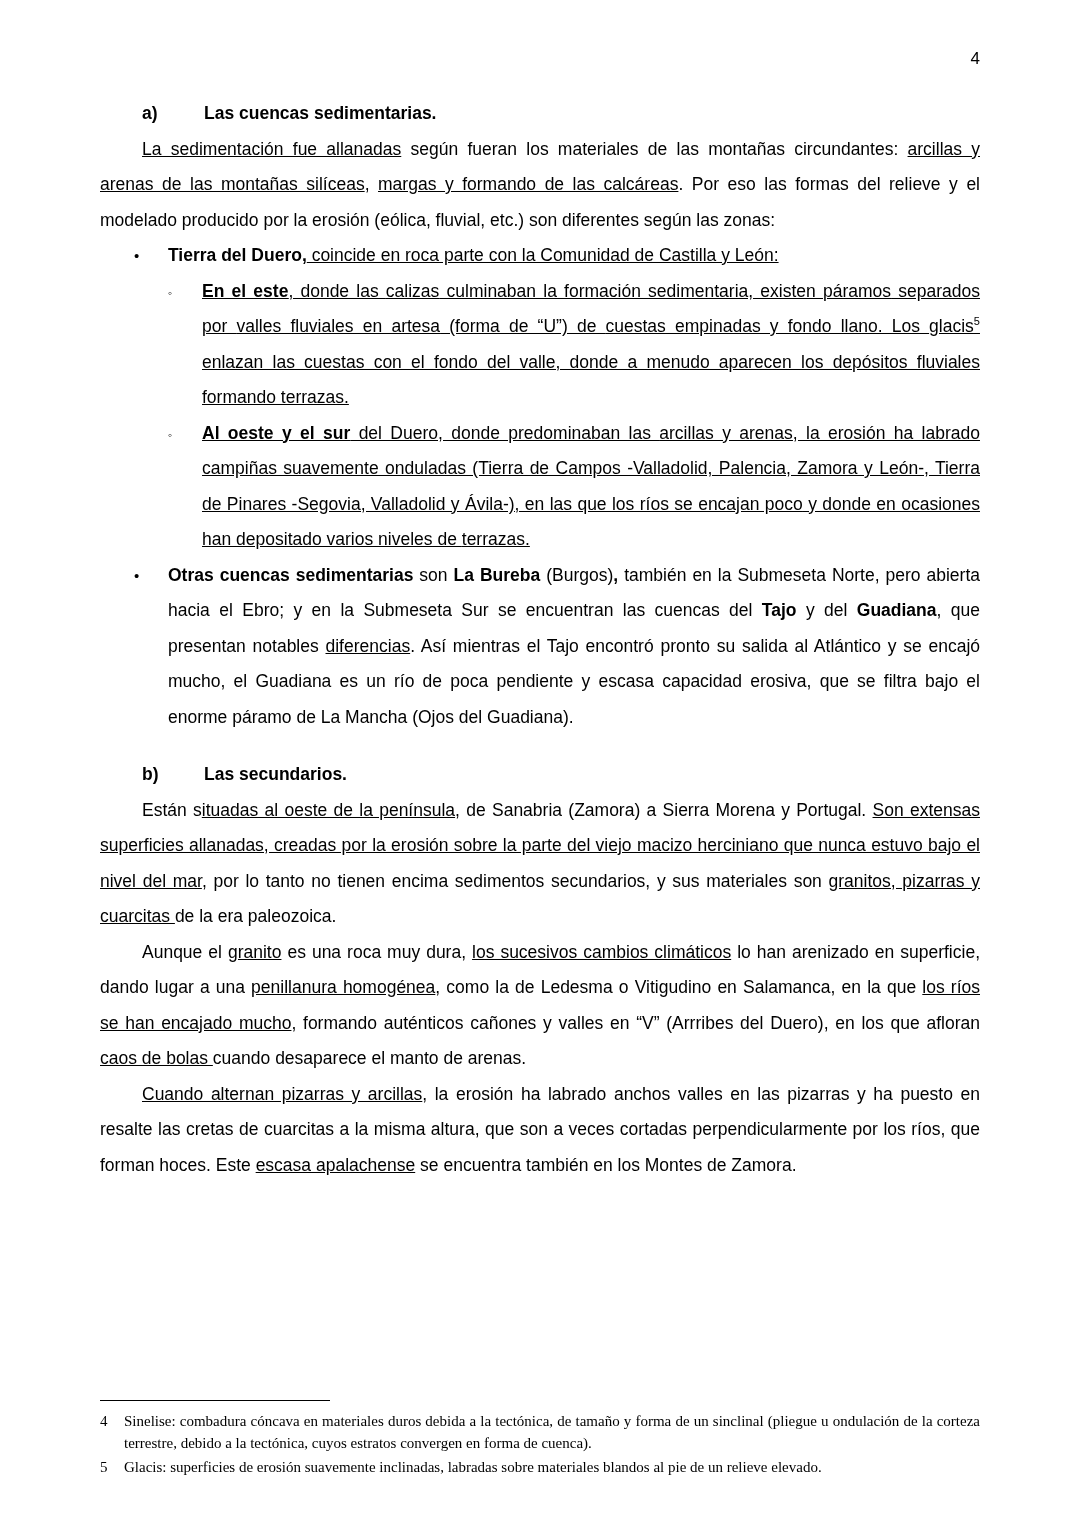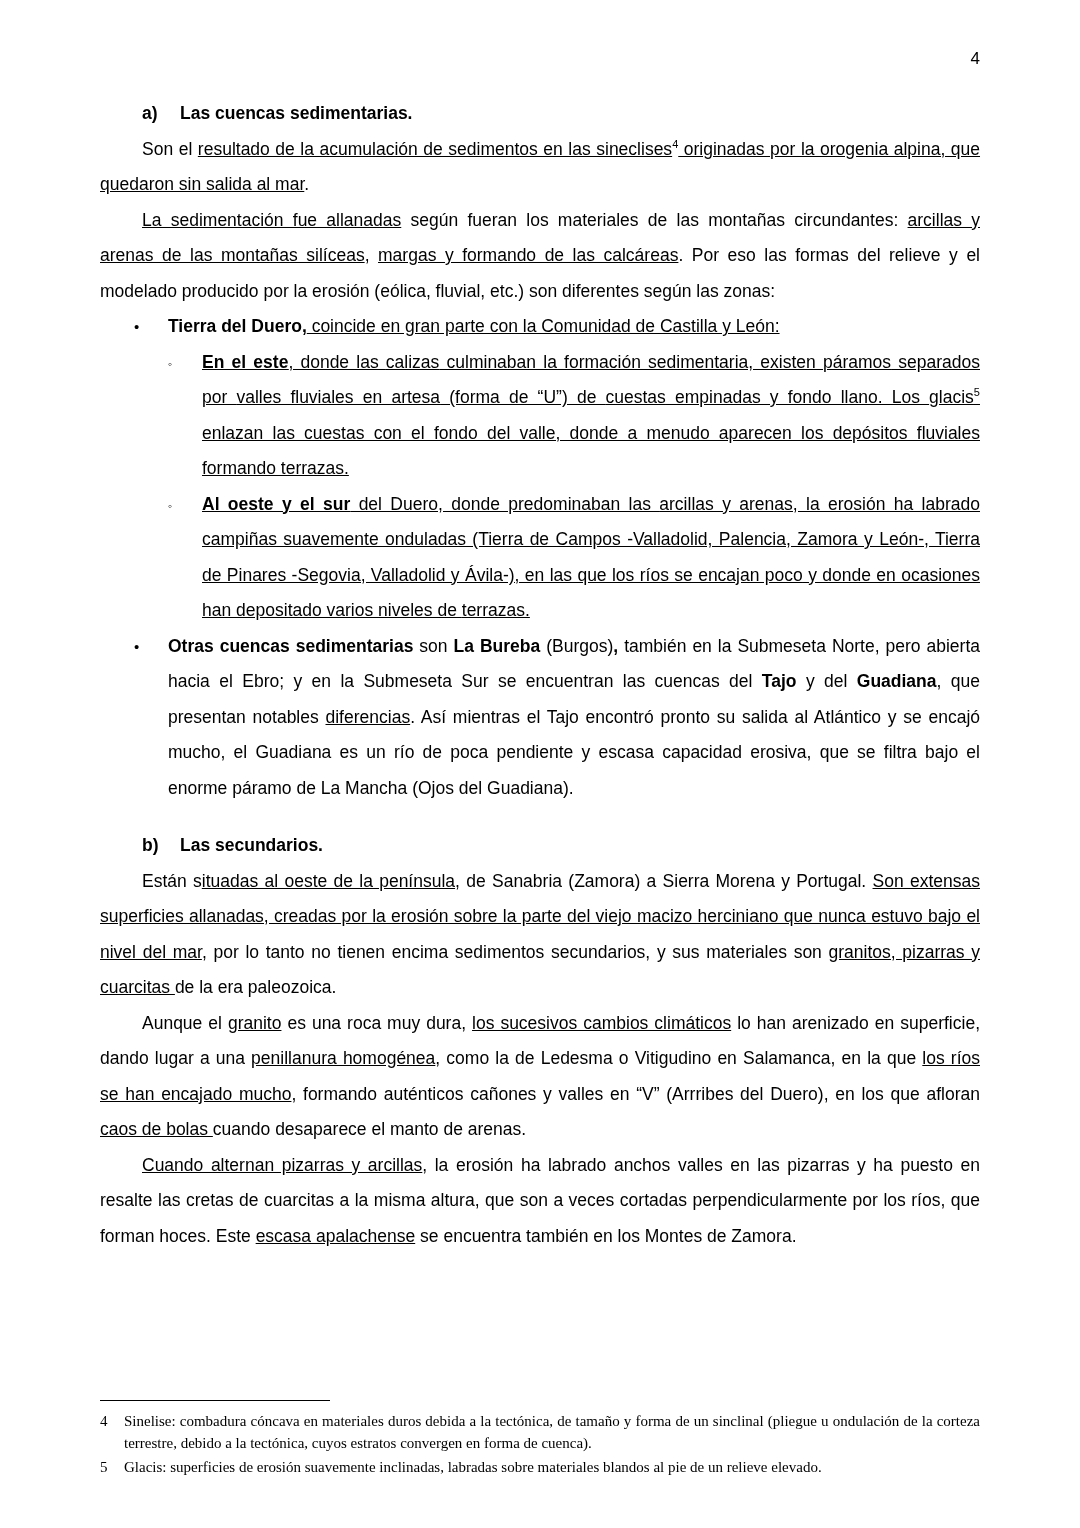--- a/index.html
+++ b/index.html
@@ -51,21 +51,21 @@
   .alpha-item {
     display: flex;
     align-items: baseline;
     font-weight: bold;
     margin-left: 42px;
   }
   .alpha-marker {
     width: 38px;
     flex: 0 0 38px;
   }
-  .alpha-text { flex: 1; }
+  .alpha-text { flex: 1; margin-left: 24px; }
 
   
   .bullet-item {
     display: flex;
     align-items: baseline;
     margin-left: 34px;
   }
   .bullet-marker {
     width: 34px;
     flex: 0 0 34px;
@@ -122,31 +122,28 @@
 
   <div class="page-number">4</div>
 
   <div class="body">
 
     <div class="alpha-item">
       <span class="alpha-marker">a)</span>
       <span class="alpha-text">Las cuencas sedimentarias.</span>
     </div>
 
-    <p class="indent">
-      <span>Son el </span><u>resultado de la acumulación de sedimentos en las sineclises</u><sup>4</sup><u> originadas por la orogenia alpina, que quedaron sin salida al mar</u><span>.</span>
-    </p>
 
     <p class="indent">
       <u>La sedimentación fue allanadas</u><span> según fueran los materiales de las montañas circundantes: </span><u>arcillas y arenas de las montañas silíceas</u><span>, </span><u>margas y formando de las calcáreas</u><span>. Por eso las formas del relieve y el modelado producido por la erosión (eólica, fluvial, etc.) son diferentes según las zonas:</span>
     </p>
 
     <div class="bullet-item">
       <span class="bullet-marker">•</span>
-      <span class="bullet-text"><b>Tierra del Duero,</b><u> coincide en gran parte con la Comunidad de Castilla y León:</u></span>
+      <span class="bullet-text"><b>Tierra del Duero,</b><u> coincide en roca parte con la Comunidad de Castilla y León:</u></span>
     </div>
 
     <div class="sub-item">
       <span class="sub-marker">◦</span>
       <span class="sub-text"><b>En el este</b><span>, donde las </span><u>calizas</u><span> culminaban la formación sedimentaria, existen </span><u>páramos</u><span> separados por </span><u>valles fluviales en artesa</u><span> (forma de “U”) de </span><u>cuestas</u><span> empinadas y fondo llano. Los </span><u>glacis</u><sup>5</sup><span> enlazan las cuestas  con el fondo del valle, donde a menudo aparecen los depósitos fluviales formando terrazas.</span></span>
     </div>
 
     <div class="sub-item">
       <span class="sub-marker">◦</span>
       <span class="sub-text"><b>Al oeste y el sur</b><span> del Duero, donde predominaban las </span><u>arcillas y arenas</u><span>, la erosión ha labrado </span><u>campiñas</u><span> suavemente onduladas (Tierra de Campos -Valladolid, Palencia, Zamora y León-, Tierra de Pinares -Segovia, Valladolid y Ávila-), en las que </span><u>los ríos se encajan poco</u><span> y donde en ocasiones han depositado varios niveles de </span><u>terrazas</u><span>.</span></span>

